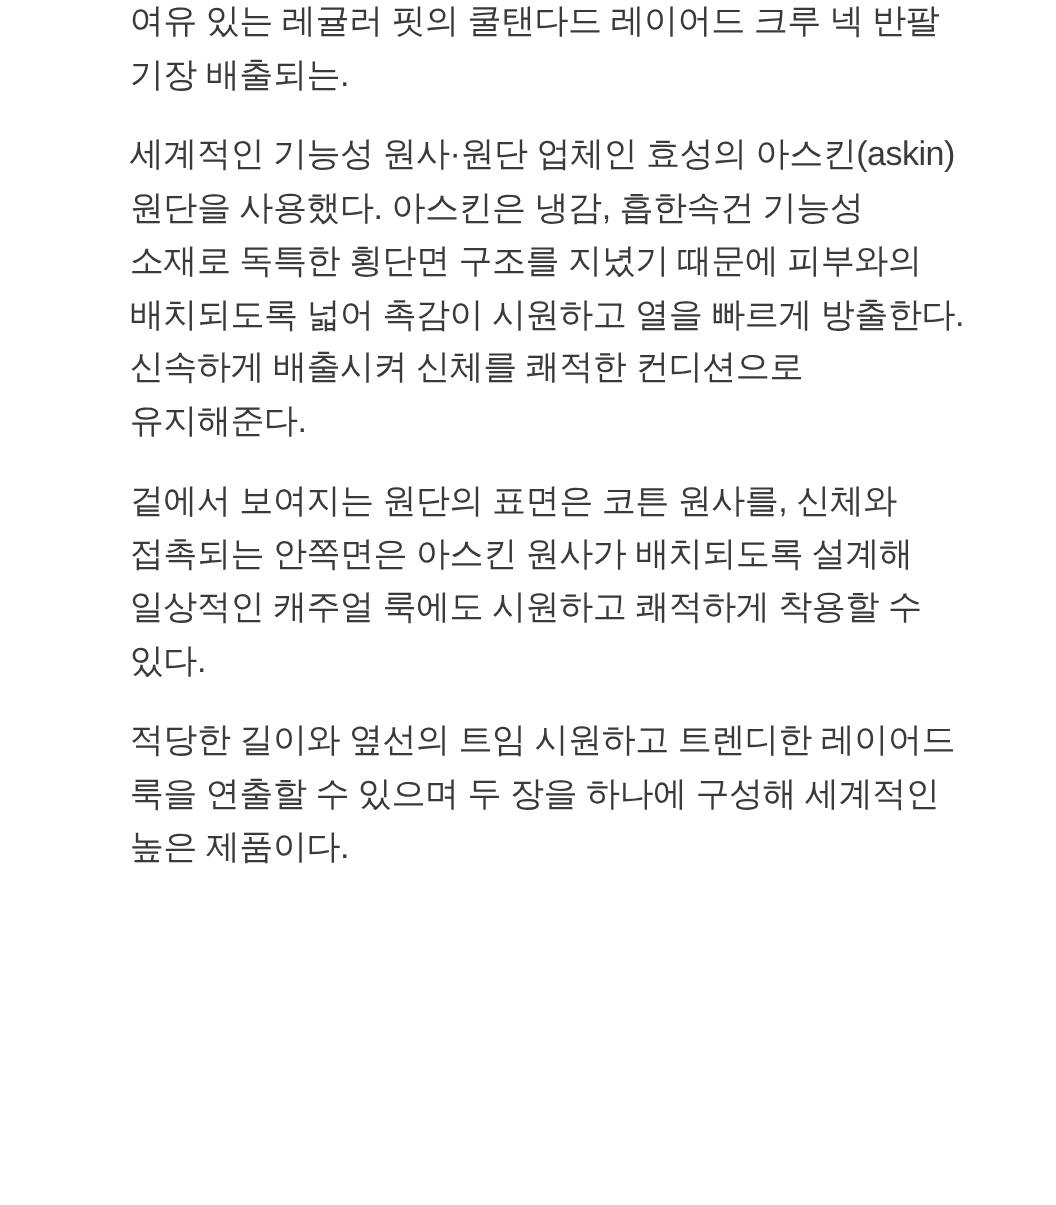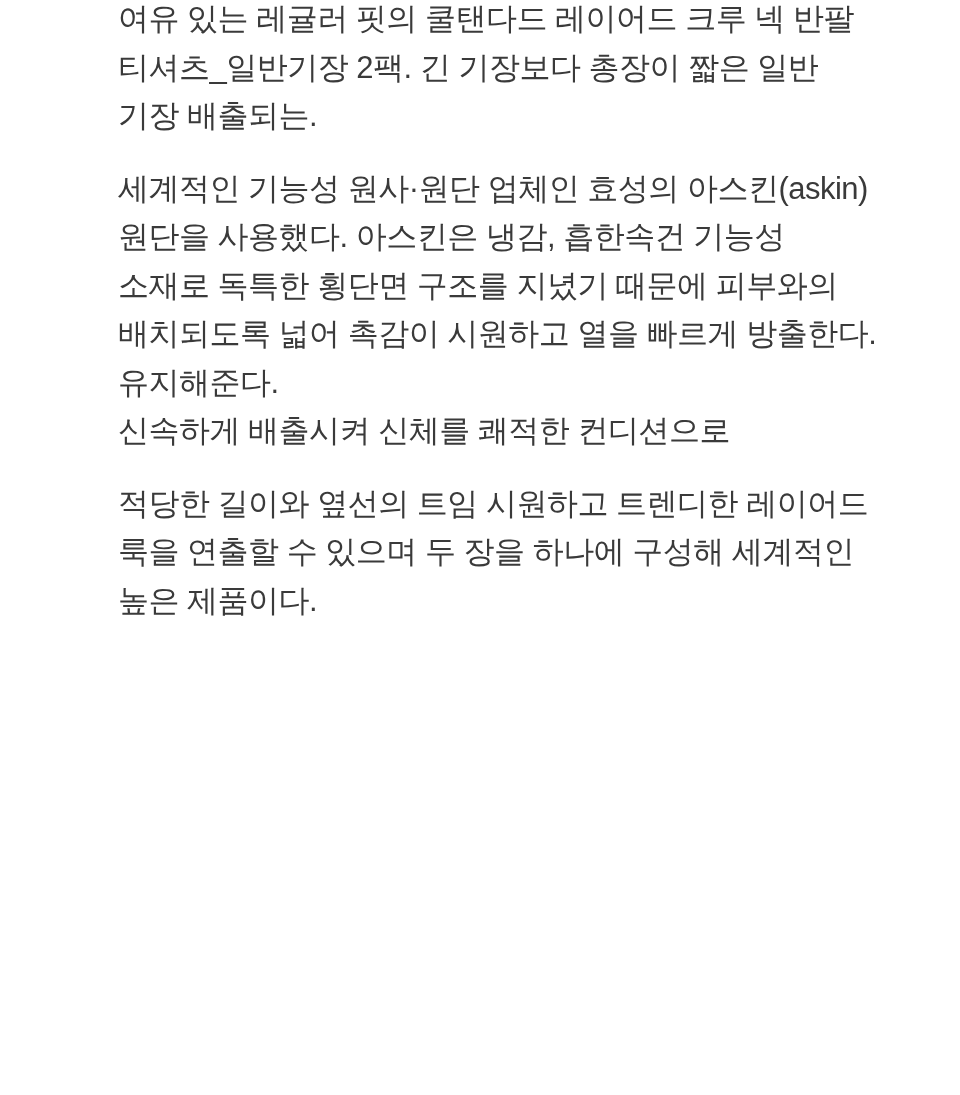--- a/index.html
+++ b/index.html
@@ -33,33 +33,38 @@
     white-space: nowrap;
   }
 </style>
 </head>
 <body style="background: rgb(255, 255, 255);">
 
 <main class="article" style="color: rgb(58, 58, 58);">
 
   <p class="para">
     <span class="line">여유 있는 레귤러 핏의 쿨탠다드 레이어드 크루 넥 반팔</span>
-    <span class="line">티셔츠_일반기장 2팩. 긴 기장보다 총장이 짧은 일반</span>
     <span class="line">기장 배출되는.</span>
   </p>
 
   <p class="para">
     <span class="line">세계적인 기능성 원사·원단 업체인 효성의 아스킨(askin)</span>
     <span class="line">원단을 사용했다. 아스킨은 냉감, 흡한속건 기능성</span>
     <span class="line">소재로 독특한 횡단면 구조를 지녔기 때문에 피부와의</span>
     <span class="line">배치되도록 넓어 촉감이 시원하고 열을 빠르게 방출한다.</span>
+    <span class="line">신속하게 배출시켜 신체를 쾌적한 컨디션으로</span>
     <span class="line">유지해준다.</span>
-    <span class="line">신속하게 배출시켜 신체를 쾌적한 컨디션으로</span>
   </p>
 
+  <p class="para">
+    <span class="line">겉에서 보여지는 원단의 표면은 코튼 원사를, 신체와</span>
+    <span class="line">접촉되는 안쪽면은 아스킨 원사가 배치되도록 설계해</span>
+    <span class="line">일상적인 캐주얼 룩에도 시원하고 쾌적하게 착용할 수</span>
+    <span class="line">있다.</span>
+  </p>
 
   <p class="para">
     <span class="line">적당한 길이와 옆선의 트임 시원하고 트렌디한 레이어드</span>
     <span class="line">룩을 연출할 수 있으며 두 장을 하나에 구성해 세계적인</span>
     <span class="line">높은 제품이다.</span>
   </p>
 
 </main>
 
 </body></html>

